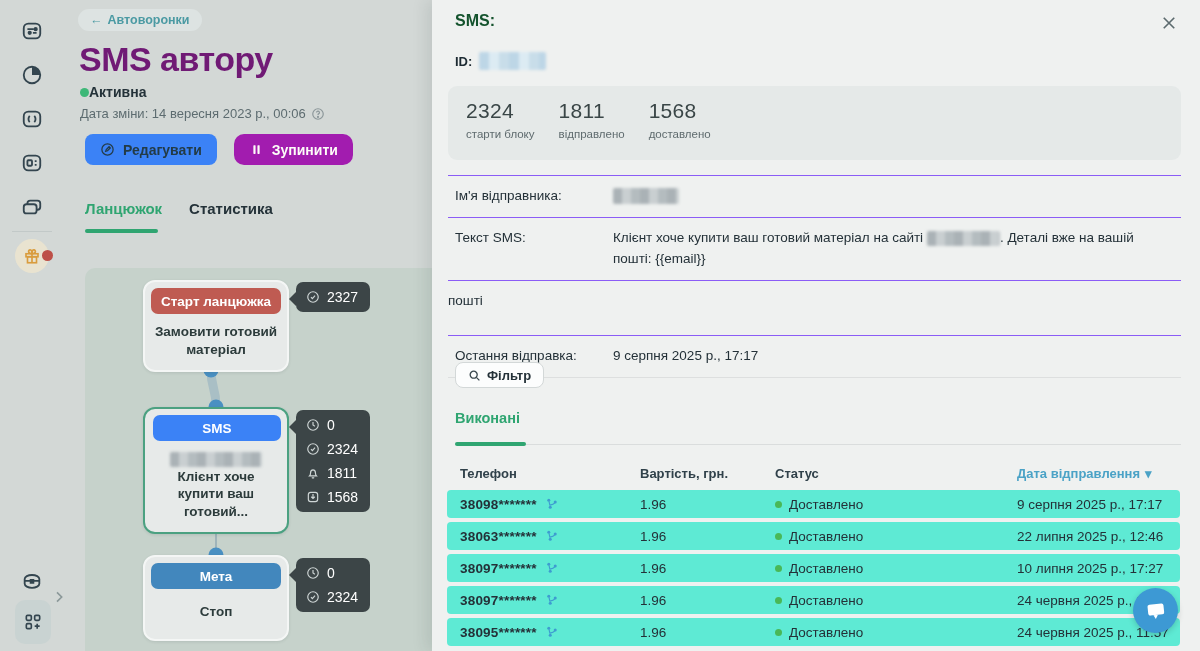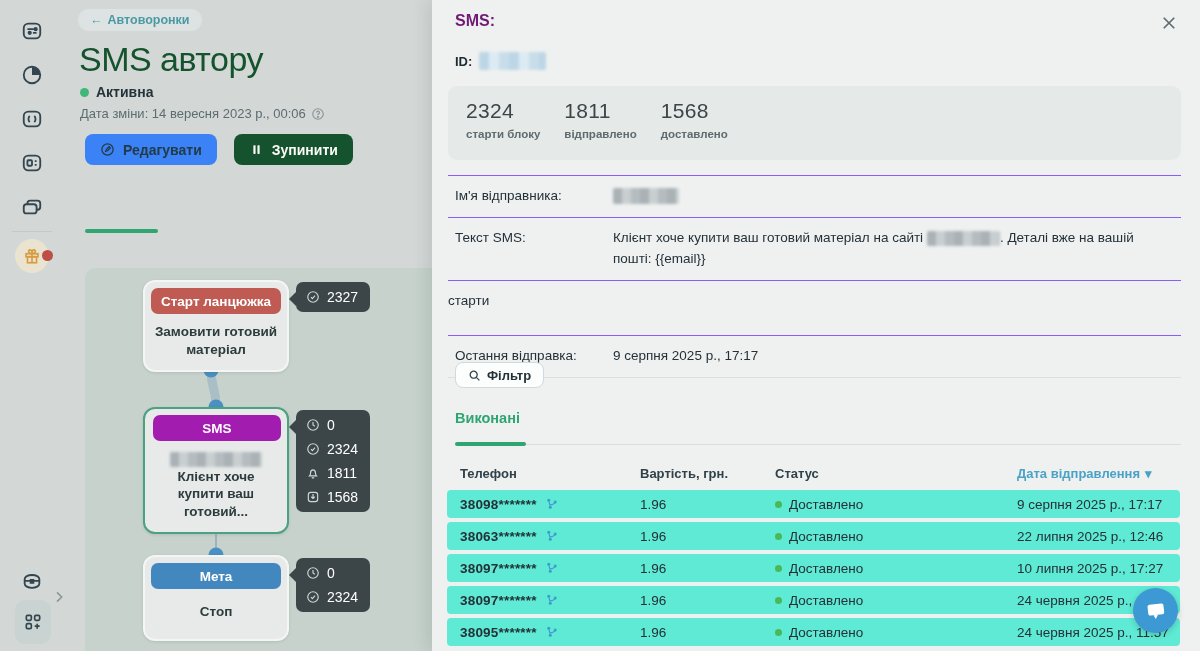--- a/index.html
+++ b/index.html
@@ -15,68 +15,68 @@
   .gift-wrap { position:absolute; left:15px; top:239px; width:34px; height:34px; border-radius:50%; background:#e9e3d0; display:flex; align-items:center; justify-content:center; cursor:pointer; }
   .gift-wrap svg { width:18px; height:18px; color:#d99c3e; }
   .gift-dot { position:absolute; right:-4px; top:11px; width:11px; height:11px; border-radius:50%; background:#bd4f47; }
   .collapse-chevron { position:absolute; left:51px; top:589px; width:16px; height:16px; color:#8b9899; cursor:pointer; }
   .apps-btn { position:absolute; left:15px; top:600px; width:36px; height:44px; border-radius:10px; background:#c9d3d2; display:flex; align-items:center; justify-content:center; color:#33454f; cursor:pointer; }
   .apps-btn svg { width:20px; height:20px; }
   .toolbox { top:566px; }
 
   
   .back-pill { position:absolute; left:78px; top:9px; height:22px; padding:0 12px; display:inline-flex; align-items:center; gap:5px; background:#dde3e2; border-radius:11px; color:#4b9aa3; font-size:12.5px; font-weight:bold; cursor:pointer; }
-  .page-title { position:absolute; left:79px; top:40px; font-size:34px; font-weight:normal; color:#14532d; letter-spacing:-0.5px; }
-  .status-line { position:absolute; left:80px; top:84px; display:flex; align-items:center; gap:7px; font-size:14px; font-weight:bold; color:#243239; }
+  .page-title { position:absolute; left:79px; top:40px; font-size:34px; font-weight:bold; color:#701a75; letter-spacing:-0.5px; }
+  .status-line { position:absolute; left:80px; top:84px; display:flex; align-items:center; font-size:14px; font-weight:bold; color:#243239; }
   .status-dot { width:9px; height:9px; border-radius:50%; background:#3eb878; }
   .meta-line { position:absolute; left:80px; top:106px; font-size:13px; color:#5d6c70; display:flex; align-items:center; gap:5px; }
   .meta-line svg { width:14px; height:14px; color:#8b9699; }
   .btn-row { position:absolute; left:85px; top:134px; display:flex; gap:17px; }
   .btn { height:31px; border-radius:8px; display:inline-flex; align-items:center; gap:8px; padding:0 15px; font-size:14px; font-weight:bold; cursor:pointer; border:none; font-family:inherit; }
   .btn svg { width:15px; height:15px; }
   .btn-edit { background:#3b82f6; color:#233b46; }
-  .btn-stop { background:#14532d; color:#fdfcf8; }
+  .btn-stop { background:#a21caf; color:#fdfcf8;border-radius:10px; }
   .tabs { position:absolute; left:85px; top:200px; display:flex; gap:27px; font-size:15px; font-weight:bold; }
   .tab { cursor:pointer; color:#243239; padding-bottom:10px; }
   .tab.active { color:#2fa571; }
   .tab-underline { position:absolute; left:85px; top:229px; width:73px; height:4px; background:#2fa571; border-radius:2px; }
 
   
   .canvas { position:absolute; left:85px; top:268px; width:347px; height:383px; background:#c6d2cb; border-top-left-radius:10px; }
   .canvas svg.wires { position:absolute; inset:0; width:100%; height:100%; }
   .node { position:absolute; left:58px; width:146px; background:#e7eae9; border:2px solid #f4f6f5; border-radius:12px; box-shadow:0 1px 3px rgba(40,60,60,.12); cursor:pointer; }
   .node-head { margin:6px 6px 0 6px; height:26px; border-radius:7px; display:flex; align-items:center; justify-content:center; color:#fff; font-size:13.5px; font-weight:bold; }
   .node-body { padding:9px 8px 12px 8px; text-align:center; font-size:13.5px; font-weight:bold; color:#2c3b3b; line-height:1.3; }
   .node-start { top:12px; }
   .node-sms  { top:139px; border:2px solid #4ba181; }
   .node-goal { top:287px; }
   .head-red { background:#bf5b52; }
-  .head-green { background:#a21caf;margin-left:8px; }
+  .head-green { background:#3b82f6;margin-left:8px; }
   .head-blue { background:#4287bd; }
   .tooltip { position:absolute; left:211px; background:#3c4547; border-radius:7px; padding:7px 12px 7px 10px; color:#fff; font-size:14px; display:flex; flex-direction:column; gap:8px; }
   .tooltip:before { content:""; position:absolute; left:-7px; top:10px; border:7px solid transparent; border-right-color:#3c4547; border-left:none; }
   .trow { display:flex; align-items:center; gap:7px; white-space:nowrap; }
   .trow svg { width:14px; height:14px; color:#cfd6d6; flex:none; }
   .tt-start { top:14px; }
   .tt-sms { top:142px; }
   .tt-goal { top:290px; }
 
   
   .redact { display:inline-block; border-radius:2px; filter:blur(1.5px); vertical-align:middle;
             background:repeating-linear-gradient(90deg,#aab2b6 0 9px,#c9cfd1 9px 18px,#b4bcbf 18px 27px); }
   .redact.blue { background:repeating-linear-gradient(90deg,#bdd6e6 0 10px,#dcebf3 10px 20px,#c8dde9 20px 30px); }
 
   
   .panel { position:absolute; left:432px; top:0; width:768px; height:651px; background:#eff1f0; box-shadow:-6px 0 14px rgba(30,50,50,.10); }
-  .panel-title { position:absolute; left:23px; top:12px; font-size:16px; font-weight:bold; color:#701a75; }
+  .panel-title { position:absolute; left:23px; top:12px; font-size:16px; font-weight:bold; color:#14532d; }
   .close-btn { position:absolute; right:22px; top:14px; width:18px; height:18px; color:#5c6a6e; cursor:pointer; }
   .id-line { position:absolute; left:23px; top:52px; font-size:13px; font-weight:bold; color:#1d2b33; display:flex; align-items:center; gap:7px; }
   .stats-card { position:absolute; left:16px; top:86px; width:733px; height:74px; background:#e5e9e8; border-radius:9px; display:flex; gap:24px; padding:13px 0 0 18px; }
   .stat-val { font-size:21px; color:#3a4647; font-weight:500; letter-spacing:0.3px; }
-  .stat-lbl { font-size:11.5px; color:#5f6b6e; margin-top:5px;font-weight:bold; }
+  .stat-lbl { font-size:11.5px; color:#5f6b6e; margin-top:5px; }
   .fields { position:absolute; left:16px; top:175px; width:733px; }
   .frow { display:flex; padding:10px 0; border-top:1px solid #8b5cf6; font-size:13.5px; line-height:1.55; }
   .frow:last-child { border-bottom:1px solid #dddfdf; }
   .flabel { width:165px; flex:none; padding-left:7px; color:#243138; }
   .fvalue { flex:1; color:#243138; padding-right:30px; }
   .filter-btn { position:absolute; left:23px; top:362px; height:26px; padding:0 12px; background:#fcfdfd; border:1px solid #d3d8d8; border-radius:8px; display:inline-flex; align-items:center; gap:6px; font-size:13px; font-weight:bold; color:#243138; cursor:pointer; font-family:inherit; }
   .filter-btn svg { width:13px; height:13px; color:#38464c; }
   .ptab { position:absolute; left:23px; top:410px; font-size:14.5px; font-weight:bold; color:#2fa571; cursor:pointer; }
   .ptab-line { position:absolute; left:23px; top:444px; width:726px; height:1px; background:#dadddd; }
   .ptab-underline { position:absolute; left:23px; top:442px; width:71px; height:4px; background:#2fa571; border-radius:2px; }
@@ -187,20 +187,24 @@
       <span>Редагувати</span>
     </button>
     <button class="btn btn-stop">
       <svg viewBox="0 0 24 24" fill="currentColor">
           <rect x="7" y="5" width="3.5" height="14" rx="1"></rect>
           <rect x="13.5" y="5" width="3.5" height="14" rx="1"></rect>
         </svg>
       <span>Зупинити</span>
     </button>
   </div>
+  <div class="tabs">
+    <span class="tab active">Ланцюжок</span>
+    <span class="tab">Статистика</span>
+  </div>
   <div class="tab-underline"></div>
 
   <div class="canvas">
     <svg class="wires">
       <path d="M126,101 C126,122 131,118 131,139" stroke="#a9bfc5" stroke-width="9" fill="none" stroke-linecap="round"></path>
       <line x1="131" y1="248" x2="131" y2="287" stroke="#9fb4ba" stroke-width="2"></line>
       <circle cx="126" cy="102" r="7.5" fill="#4a90c2"></circle>
       <circle cx="131" cy="139" r="7.5" fill="#4a90c2"></circle>
       <circle cx="131" cy="248" r="7.5" fill="#4a90c2"></circle>
       <circle cx="131" cy="287" r="7.5" fill="#4a90c2"></circle>
@@ -310,21 +314,21 @@
     <div class="fields">
       <div class="frow">
         <div class="flabel">Ім'я відправника:</div>
         <div class="fvalue"><span class="redact" style="width:66px;height:16px"></span></div>
       </div>
       <div class="frow">
         <div class="flabel">Текст SMS:</div>
         <div class="fvalue"><span>Клієнт хоче купити ваш готовий матеріал на сайті</span> <span class="redact" style="width:73px;height:15px"></span><span>. Деталі вже на вашій пошті: {{email}}</span></div>
       </div>
       <div class="frow">
-        <div class="fvalue" style="min-height:34px">старти</div>
+        <div class="fvalue" style="min-height:34px">пошті</div>
       </div>
       <div class="frow">
         <div class="flabel">Остання відправка:</div>
         <div class="fvalue">9 серпня 2025 р., 17:17</div>
       </div>
     </div>
 
     <button class="filter-btn">
       <svg viewBox="0 0 24 24" fill="none" stroke="currentColor" stroke-width="2.4">
           <circle cx="10.5" cy="10.5" r="6.5"></circle>

